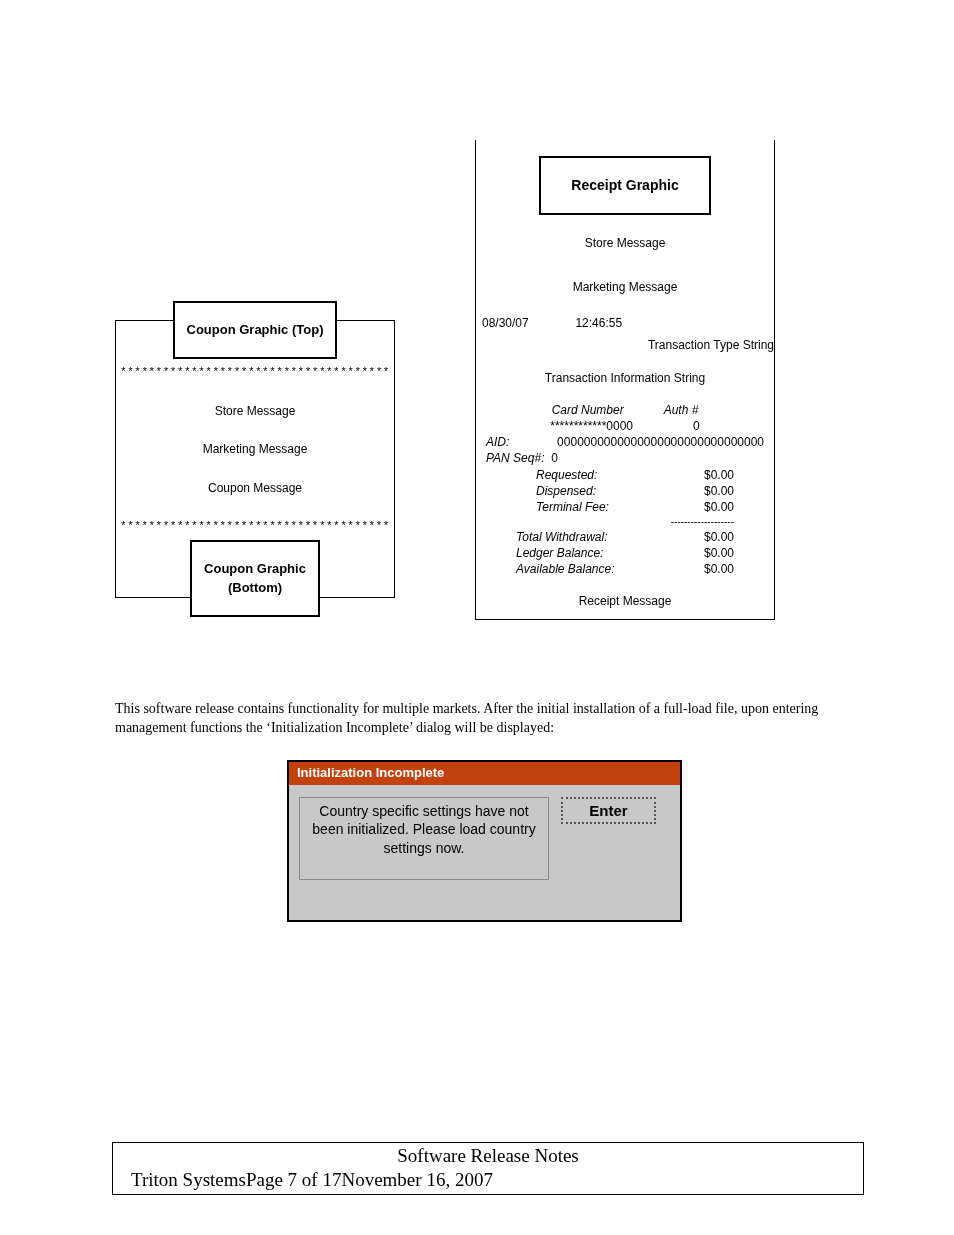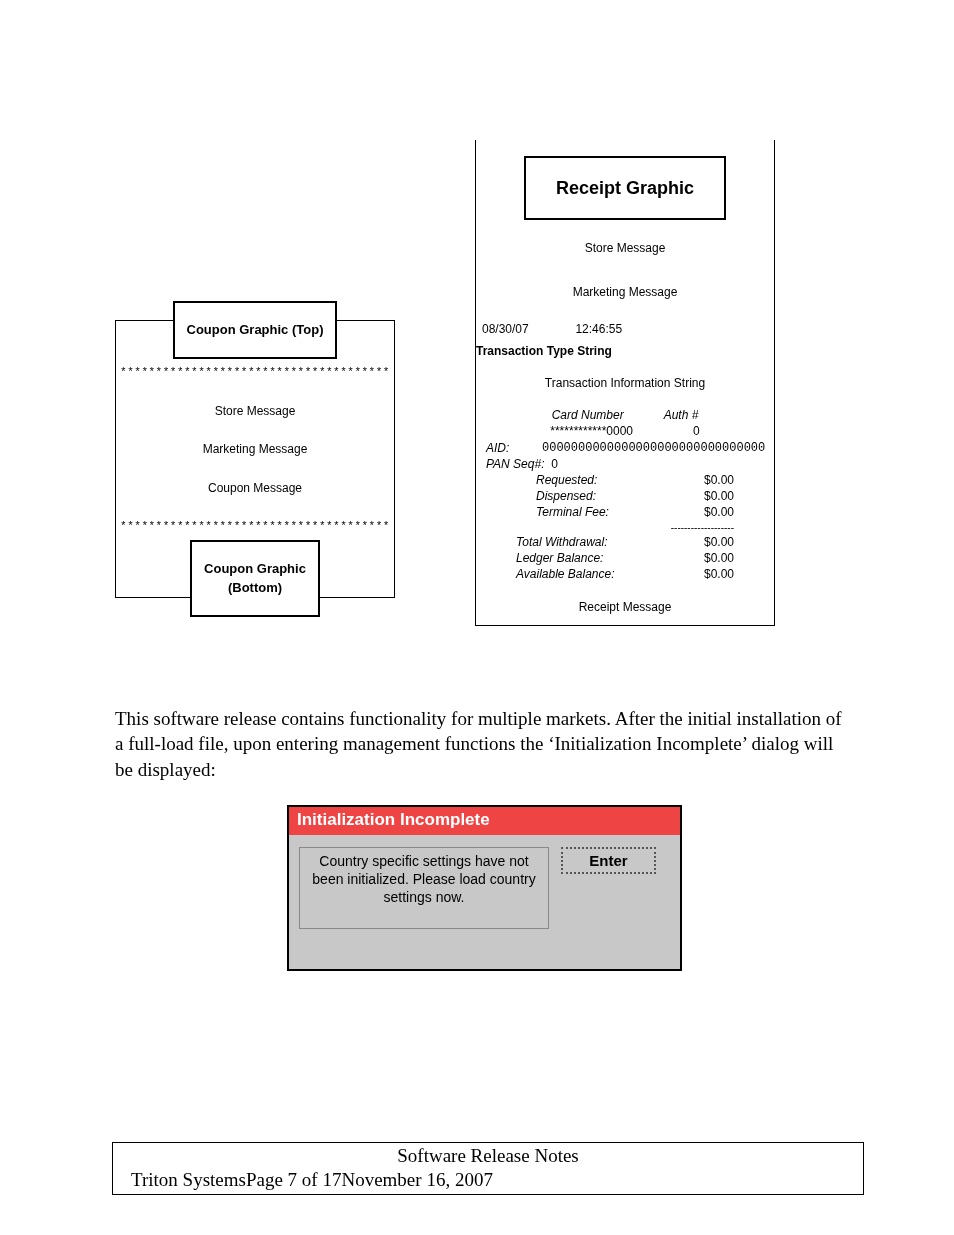--- a/index.html
+++ b/index.html
@@ -58,51 +58,51 @@
     text-align: center;
     line-height: 1.35;
     padding-bottom: 10px;
     margin-left: 30px;
   }
   .receipt-graphic-box {
     border: 2px solid #000;
     display: inline-block;
     padding: 18px 30px;
     font-weight: bold;
-    font-size: 18px;
+    font-size: 14px;
     margin-top: 16px;
     margin-bottom: 20px;
   }
   .receipt-left { text-align: left; padding: 0 6px; }
-  .receipt-bold { font-weight: bold; text-align: left; margin: 6px 0; }
+  .receipt-bold { font-weight: normal; text-align: right; margin: 6px 0; }
   .receipt-italic { font-style: italic; }
   .receipt-row { display: flex; justify-content: space-between; padding: 0 40px 0 60px; }
   .receipt-label-row { display: flex; padding: 0 10px; }
   .receipt-label-row .lab { font-style: italic; width: 56px; text-align: left; flex: none; }
-  .receipt-label-row .val { flex: 1; text-align: right; font-family: Liberation Mono, monospace; }
+  .receipt-label-row .val { flex: 1; text-align: right; font-family: Liberation Sans, sans-serif; }
   .receipt-card-row { display: flex; justify-content: center; gap: 40px; }
   .receipt-dash { text-align: right; padding-right: 40px; font-family: Arial; font-size: 10px; }
   .body-text {
-    font-size: 19px;
+    font-size: 14px;
     line-height: 1.35;
     margin-bottom: 22px;
   }
   .dialog {
     width: 395px;
     margin: 0 auto;
     border: 2px solid #000;
     background: #c8c8c8;
     font-family: Tahoma, Arial, sans-serif;
   }
   .dialog-title {
-    background: #ef4444;
+    background: #c2410c;
     color: #fff;
     font-weight: bold;
     padding: 3px 8px 5px 8px;
-    font-size: 17px;
+    font-size: 13px;
   }
   .dialog-body {
     display: flex;
     padding: 12px 10px 40px 10px;
     gap: 12px;
     align-items: flex-start;
   }
   .dialog-msg-box {
     border: 1px solid #888;
     background: #c8c8c8;

